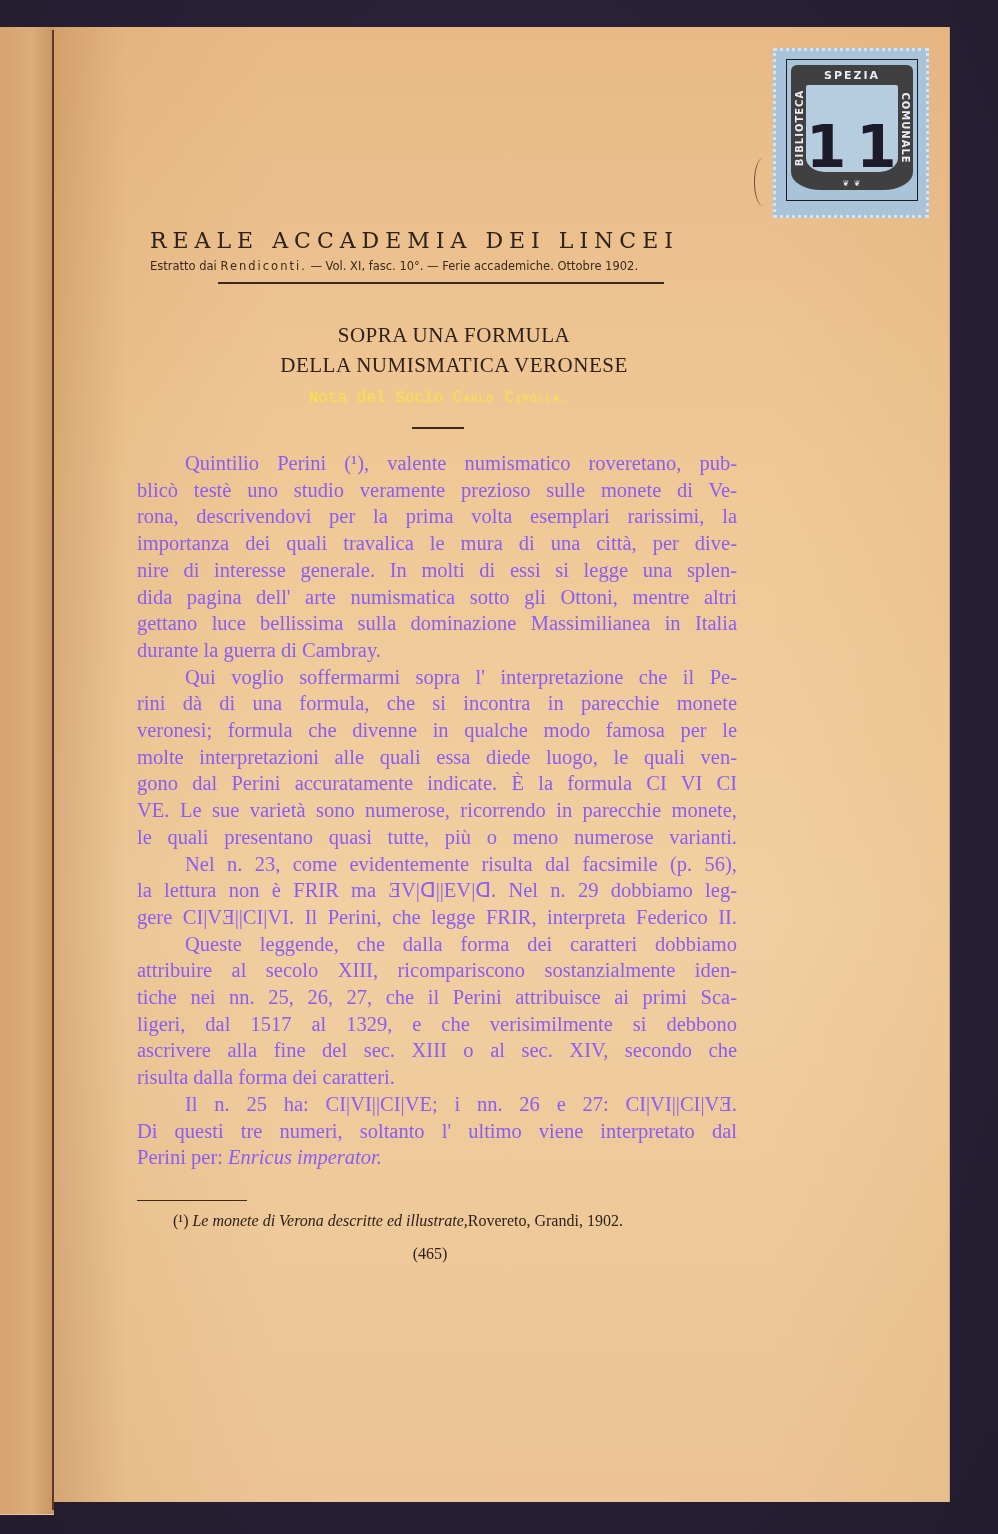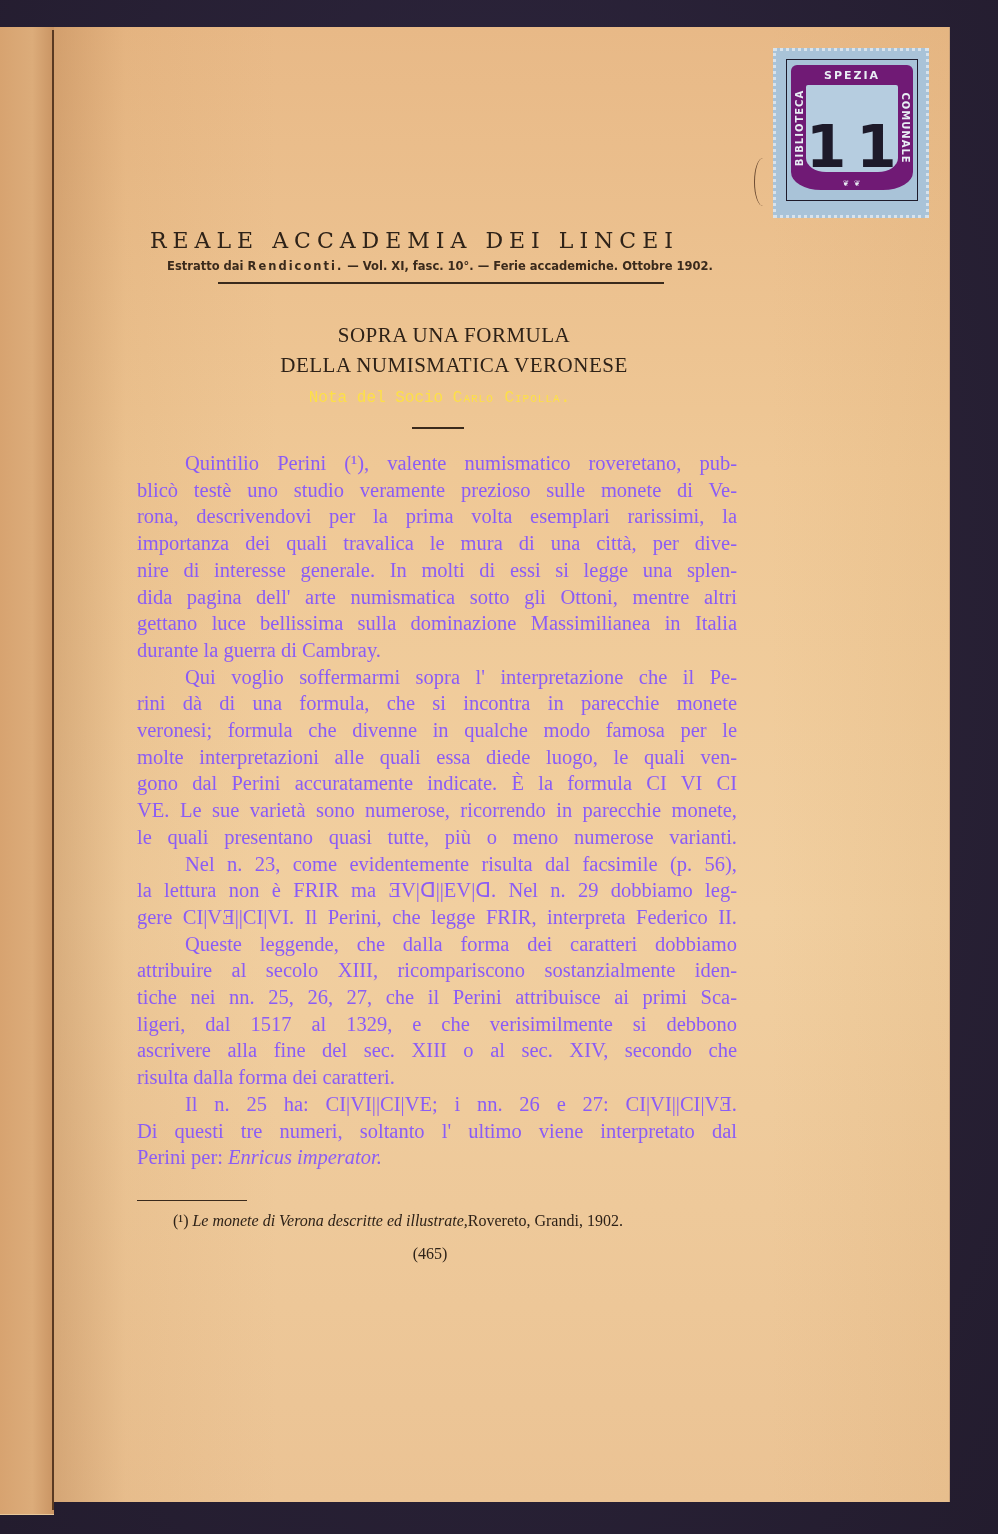--- a/index.html
+++ b/index.html
@@ -34,21 +34,21 @@
     position: absolute; left: 773px; top: 48px; width: 156px; height: 170px;
     background: #a9c3d8;
     border: 3px dotted #d8e3ec;
   }
   .stamp-frame {
     position: absolute; left: 10px; top: 8px; right: 8px; bottom: 14px;
     border: 1px solid #1d1a2a;
   }
   .shield {
     position: absolute; left: 4px; top: 5px; right: 4px; bottom: 10px;
-    background: #701a75;
+    background: #404040;
     border-radius: 6px 6px 30px 30px / 6px 6px 18px 18px;
   }
   .shield-inner {
     position: absolute; left: 15px; top: 20px; right: 15px; bottom: 18px;
     background: #b6cde0;
     border-radius: 2px 2px 20px 20px / 2px 2px 14px 14px;
     padding-left: 15px;
   }
   .stamp-top {
     position: absolute; left: 0; right: 0; top: 4px; text-align: center;
@@ -76,22 +76,22 @@
     position: absolute; left: 754px; top: 158px; width: 18px; height: 48px;
     border-left: 1.5px solid #6a4a32; border-radius: 50% 0 0 50%;
   }
 
   .academy {
     position: absolute; left: 150px; width: 580px; top: 228px; text-align: left;
     font-size: 22px; letter-spacing: 6px; color: #2e2218;
     font-family: "DejaVu Serif", serif;
   }
   .extract {
-    position: absolute; left: 150px; width: 580px; top: 259px; text-align: center;
-    font-size: 11.5px; font-weight: bold; color: #3a2a1c;
+    position: absolute; left: 150px; width: 580px; top: 259px; text-align: left;
+    font-size: 11.5px; font-weight: normal; color: #3a2a1c;
     font-family: "DejaVu Sans", sans-serif; white-space: nowrap;
   }
   .extract .spaced { letter-spacing: 2px; }
   .rule-long {
     position: absolute; left: 218px; width: 446px; top: 282px; height: 2px;
     background: #3a2a1c;
   }
   .title {
     position: absolute; left: 164px; width: 580px; text-align: center;
     font-size: 21px; color: #2e2218; letter-spacing: 0.5px;

